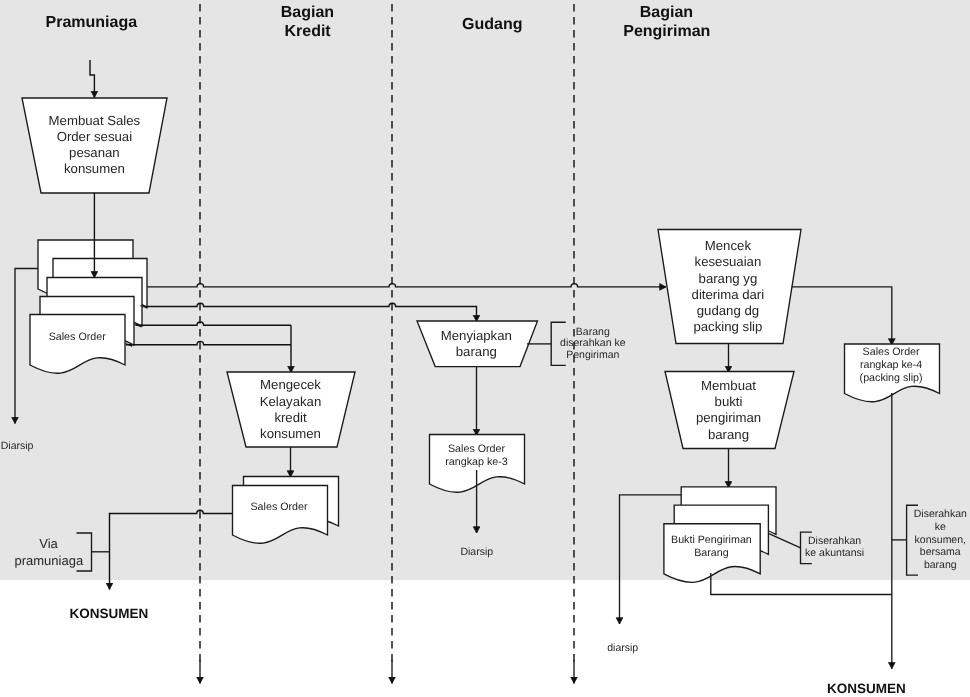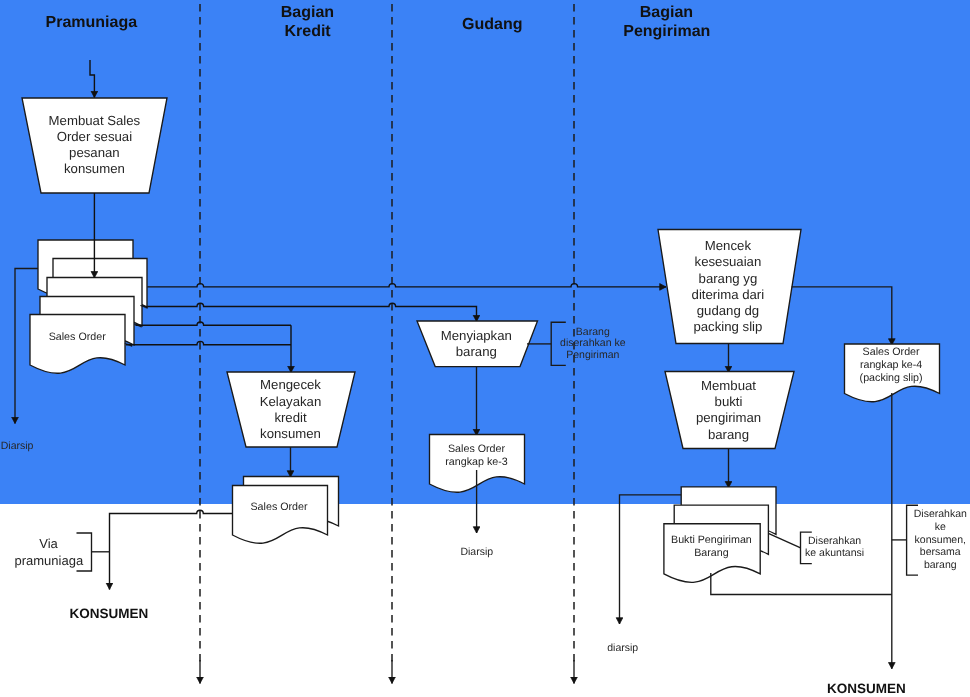--- a/index.html
+++ b/index.html
@@ -1,18 +1,18 @@
 <!DOCTYPE html>
 <html><head>
 <meta charset="utf-8">
 <title>Flowchart Penjualan Tunai</title>
 <style>
   html,body{margin:0;padding:0;background:#ffffff;-webkit-font-smoothing:antialiased;text-rendering:geometricPrecision;}
   body{width:970px;height:697px;overflow:hidden;font-family:"Liberation Sans",sans-serif;}
-  #stage{position:relative;width:970px;height:504px;background:#3b82f6;}
+  #stage{position:relative;width:970px;height:580px;background:#e5e5e5;}
   svg{display:block;}
   .shape{fill:#ffffff;stroke:#1a1a1a;stroke-width:1.35;}
   .flow{fill:none;stroke:#1a1a1a;stroke-width:1.35;}
   .flowb{fill:none;stroke:#111;stroke-width:1.4;}
   .dash{fill:none;stroke:#1d1d1d;stroke-width:1.5;stroke-dasharray:7.6 5.4;}
   text{fill:#262626;font-family:"Liberation Sans",sans-serif;-webkit-font-smoothing:antialiased;}
   .hdr{font-size:16px;font-weight:bold;text-anchor:middle;fill:#111;}
   .proc{font-size:13.2px;text-anchor:middle;}
   .doc{font-size:10.7px;text-anchor:middle;}
   .note{font-size:10.5px;text-anchor:middle;}

